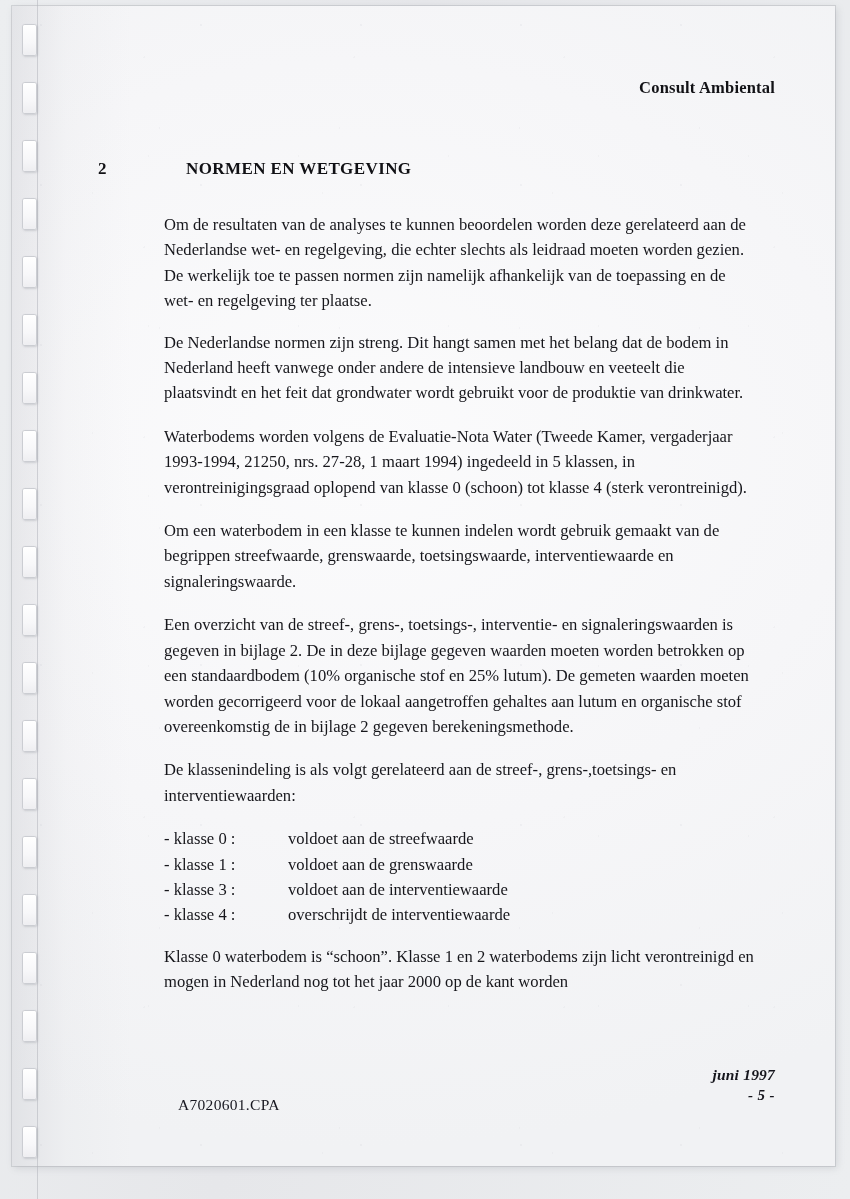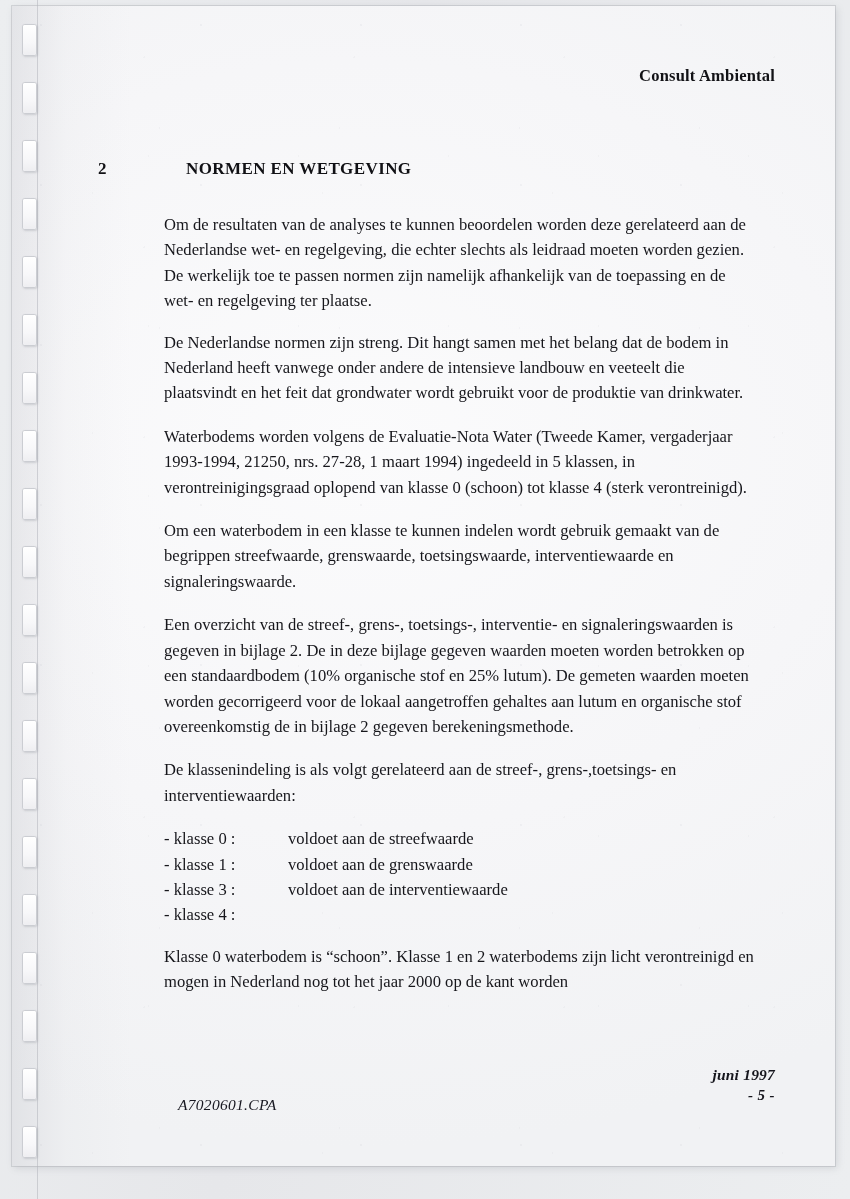--- a/index.html
+++ b/index.html
@@ -105,21 +105,21 @@
     left: 12px;
     top: 6px;
     width: 823px;
     height: 1160px;
     color: #15151a;
   }
 
   .running-head {
     position: absolute;
     right: 60px;
-    top: 60px;
+    top: 72px;
     font-size: 16.5px;
     font-weight: bold;
     letter-spacing: .2px;
     color: #121216;
   }
 
   .section-head {
     position: absolute;
     left: 86px;
     top: 153px;
@@ -176,21 +176,20 @@
     position: absolute;
     left: 152px;
     right: 60px;
     top: 1060px;
     height: 70px;
   }
   .doc-code {
     position: absolute;
     left: 14px;
     top: 30px;
-    font-style: italic;
     font-size: 15.5px;
     letter-spacing: .3px;
     color: #171720;
   }
   .footer-right {
     position: absolute;
     right: 0;
     top: 0;
     text-align: right;
     font-style: italic;
@@ -275,20 +274,21 @@
       <li class="klasse-row">
         <span class="klasse-key">- klasse 1 :</span>
         <span class="klasse-val">voldoet aan de grenswaarde</span>
       </li>
       <li class="klasse-row">
         <span class="klasse-key">- klasse 3 :</span>
         <span class="klasse-val">voldoet aan de interventiewaarde</span>
       </li>
       <li class="klasse-row">
         <span class="klasse-key">- klasse 4 :</span>
+        <span class="klasse-val">overschrijdt de interventiewaarde</span>
       </li>
     </ul>
 
     <p class="para">Klasse 0 waterbodem is “schoon”. Klasse 1 en 2 waterbodems zijn licht verontreinigd en mogen in Nederland nog tot het jaar 2000 op de kant worden</p>
 
   </div>
 
   <div class="footer">
     <div class="doc-code">A7020601.CPA</div>
     <div class="footer-right">

